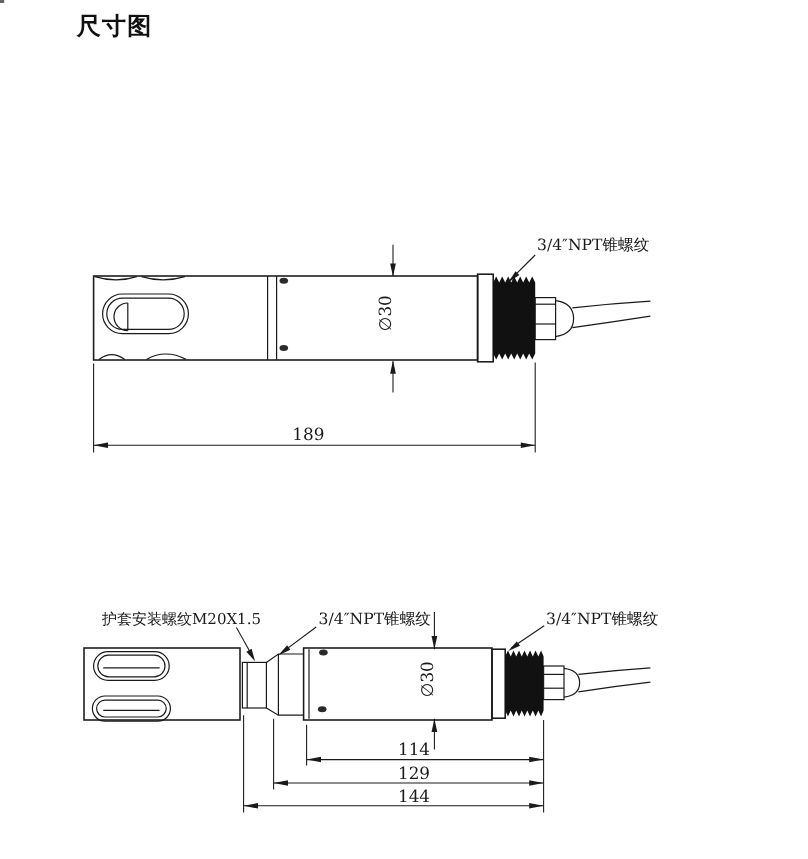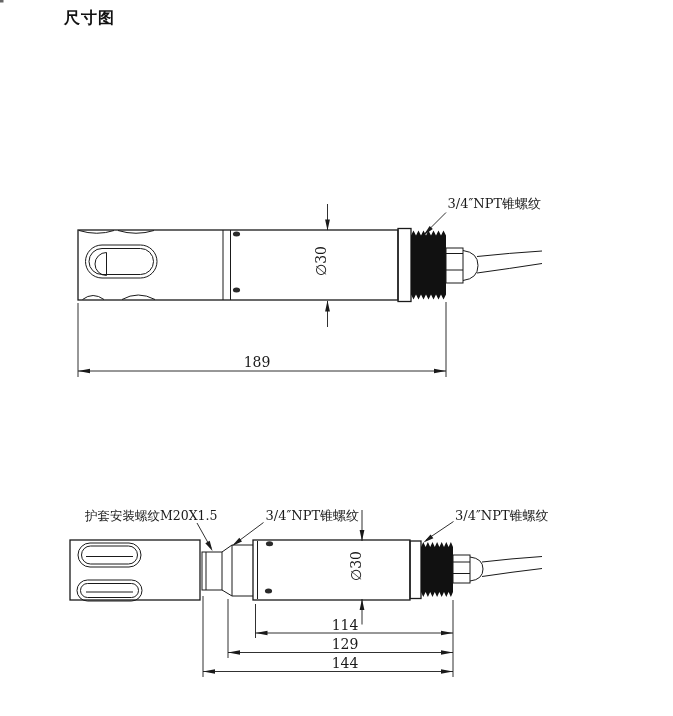--- a/index.html
+++ b/index.html
@@ -1,20 +1,20 @@
 <!DOCTYPE html>
 <html><head>
 <meta charset="utf-8">
 <style>
   html,body{margin:0;padding:0;background:#fff;}
   body{width:673px;height:716px;position:relative;overflow:hidden;
        font-family:"DejaVu Serif", serif;}
   .page{position:absolute;inset:0;background:#fff;}
   .title{position:absolute;left:64px;top:8px;margin:0;
-         font-size:16px;font-weight:bold;color:#111;letter-spacing:1px;
+         font-size:20px;font-weight:bold;color:#111;letter-spacing:1px;
          font-family:"DejaVu Serif", serif;}
   svg{position:absolute;left:0;top:0;}
   .ol{stroke:#1a1a1a;stroke-width:1.3;fill:none;}
   .det{stroke:#1a1a1a;stroke-width:1;fill:none;}
   .thin{stroke:#1a1a1a;stroke-width:0.9;fill:none;}
   .blk{fill:#111;stroke:none;}
   .arrow{fill:#1a1a1a;stroke:none;}
   .num{font-family:"DejaVu Serif", serif;font-size:14px;fill:#1a1a1a;}
   .lab{font-family:"DejaVu Serif", serif;font-size:13px;fill:#1a1a1a;}
   .lab2{font-family:"DejaVu Serif", serif;font-size:12.5px;fill:#1a1a1a;}

